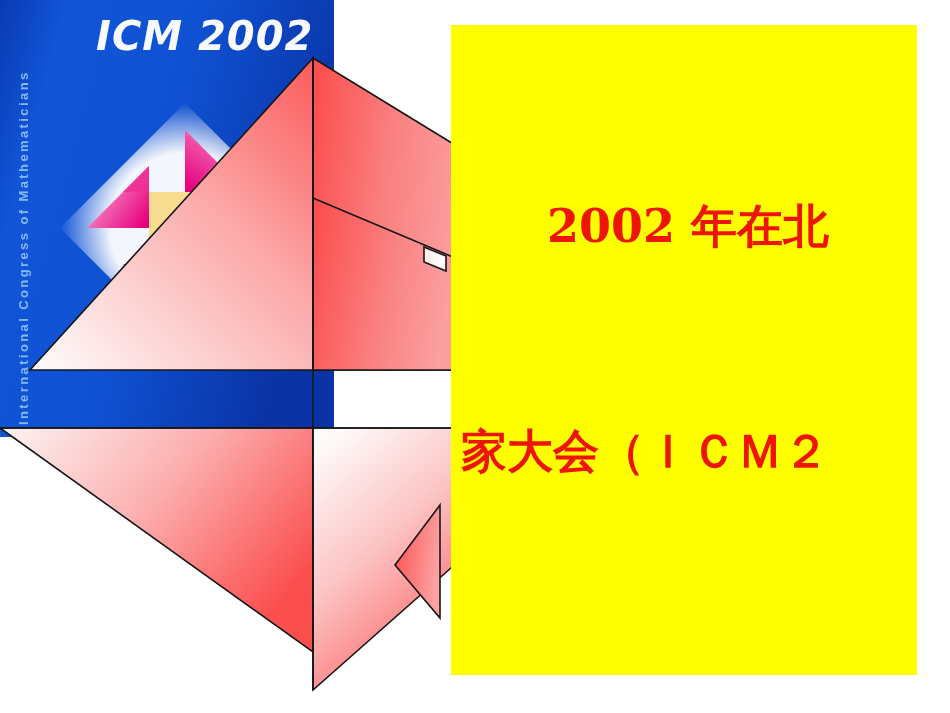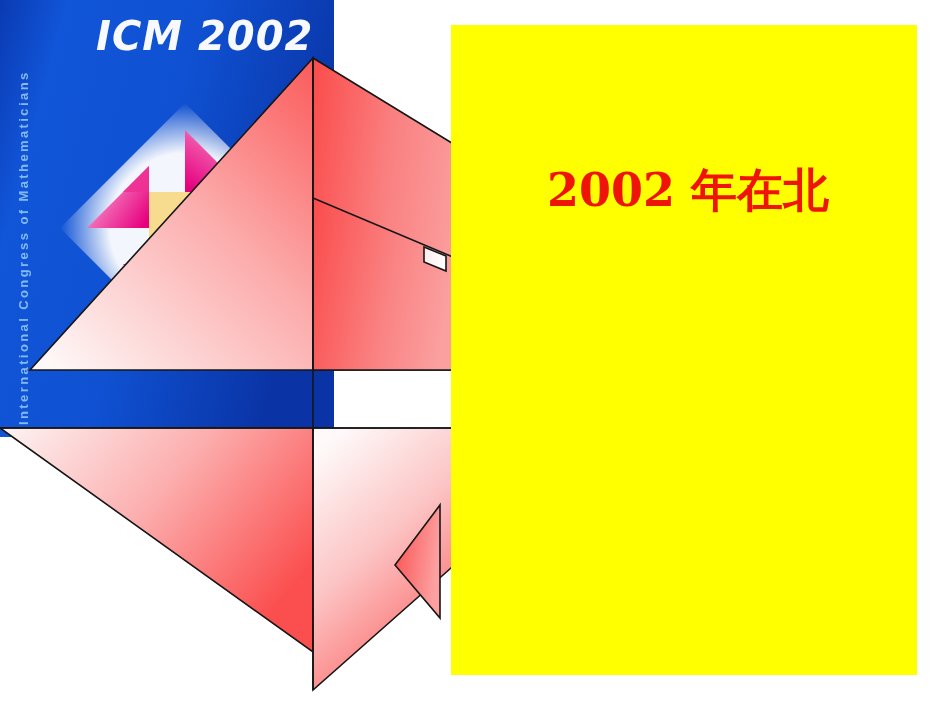--- a/index.html
+++ b/index.html
@@ -49,21 +49,21 @@
     color: #ee1508;
     font-family: "DejaVu Serif", "Liberation Serif", serif;
     font-weight: bold;
     font-size: 46px;
     line-height: 63px;
     letter-spacing: 0px;
     text-align: left;
     white-space: pre-wrap;
     word-break: break-all;
   }
-  #text-body .ln { display: block; }
+  #text-body .ln { display: block; margin-top: 36px; }
   #text-body .ln.indent { text-indent: 86px; }
 </style>
 </head>
 <body>
 
 <div id="slide">
 
   <div id="graphic">
     <svg width="460" height="713" viewBox="0 0 460 713" xmlns="http://www.w3.org/2000/svg">
       <defs>
@@ -186,20 +186,21 @@
         <line x1="313" y1="58" x2="313" y2="690" stroke="#161616" stroke-width="1.6"></line>
 
         <line x1="0" y1="428" x2="460" y2="428" stroke="#161616" stroke-width="1.6"></line>
       </g>
     </svg>
   </div>
 
   <div id="text-panel">
     <div id="text-body">
       <span class="ln indent">2002 年在北</span>
+      <span class="ln">家大会（ＩＣＭ２</span>
       
       
       
       
       
       
       
     </div>
   </div>
 

